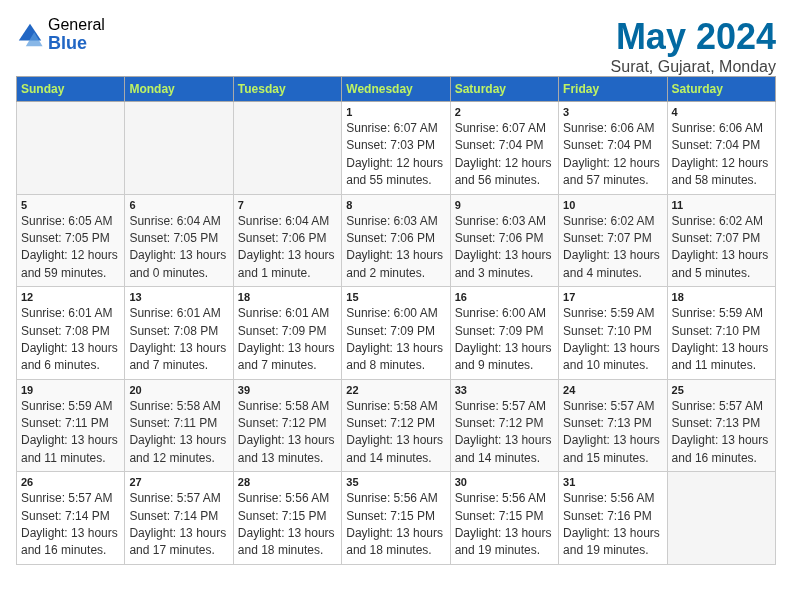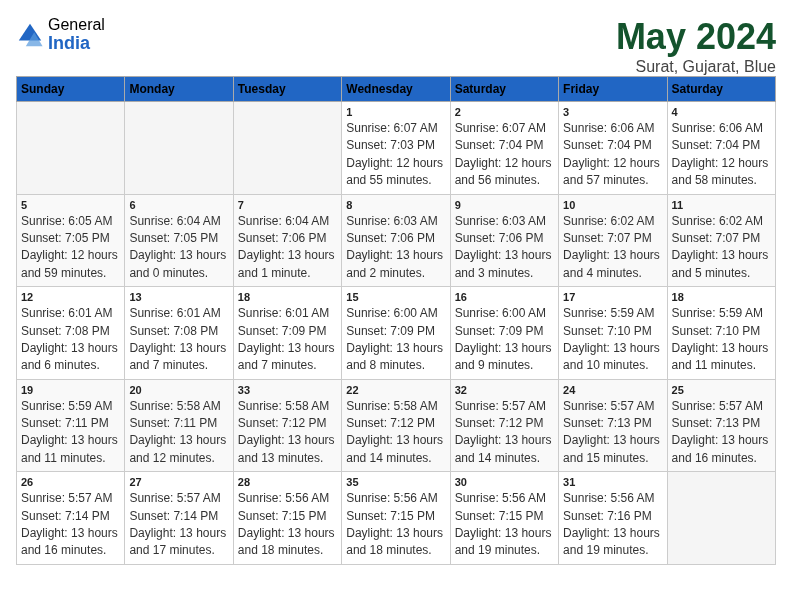--- a/index.html
+++ b/index.html
@@ -33,33 +33,33 @@
       width: 28px;
       height: 28px;
       margin-right: 4px;
     }
     .title-block {
       text-align: right;
     }
     .month-title {
       font-size: 36px;
       font-weight: bold;
-      color: #14532d;
+      color: #0369a1;
     }
     .location {
       font-size: 16px;
       color: #444;
     }
     table {
       width: 100%;
       border-collapse: collapse;
     }
     thead tr th {
       background-color: #2166c4;
-      color: #000000;
+      color: #bef264;
       font-size: 12px;
       font-weight: bold;
       padding: 5px 4px;
       text-align: left;
       border: 1px solid #aaa;
     }
     tbody tr td {
       vertical-align: top;
       border: 1px solid #ccc;
       padding: 4px 4px;
@@ -94,26 +94,26 @@
 <body>
 
 <div class="header">
   <div class="logo">
     <svg class="logo-icon" viewBox="0 0 40 40">
       <polygon points="20,4 36,28 4,28" fill="#2166c4"></polygon>
       <polygon points="26,16 38,36 14,36" fill="#5599dd" opacity="0.7"></polygon>
     </svg>
     <div class="logo-text">
       <span>General</span>
-      <span class="logo-blue">India</span>
+      <span class="logo-blue">Blue</span>
     </div>
   </div>
   <div class="title-block">
     <div class="month-title">May 2024</div>
-    <div class="location">Surat, Gujarat, Blue</div>
+    <div class="location">Surat, Gujarat, Monday</div>
   </div>
 </div>
 
 <table>
   <thead>
     <tr>
     <th>Sunday</th>
         <th>Monday</th>
         <th>Tuesday</th>
         <th>Wednesday</th>
@@ -207,29 +207,29 @@
       <tr>
         <td>
           <span class="day-num">19</span>
           <div class="day-info">Sunrise: 5:59 AM<br>Sunset: 7:11 PM<br>Daylight: 13 hours and 11 minutes.</div>
         </td>
         <td>
           <span class="day-num">20</span>
           <div class="day-info">Sunrise: 5:58 AM<br>Sunset: 7:11 PM<br>Daylight: 13 hours and 12 minutes.</div>
         </td>
         <td>
-          <span class="day-num">33</span>
+          <span class="day-num">39</span>
           <div class="day-info">Sunrise: 5:58 AM<br>Sunset: 7:12 PM<br>Daylight: 13 hours and 13 minutes.</div>
         </td>
         <td>
           <span class="day-num">22</span>
           <div class="day-info">Sunrise: 5:58 AM<br>Sunset: 7:12 PM<br>Daylight: 13 hours and 14 minutes.</div>
         </td>
         <td>
-          <span class="day-num">32</span>
+          <span class="day-num">33</span>
           <div class="day-info">Sunrise: 5:57 AM<br>Sunset: 7:12 PM<br>Daylight: 13 hours and 14 minutes.</div>
         </td>
         <td>
           <span class="day-num">24</span>
           <div class="day-info">Sunrise: 5:57 AM<br>Sunset: 7:13 PM<br>Daylight: 13 hours and 15 minutes.</div>
         </td>
         <td>
           <span class="day-num">25</span>
           <div class="day-info">Sunrise: 5:57 AM<br>Sunset: 7:13 PM<br>Daylight: 13 hours and 16 minutes.</div>
         </td>

